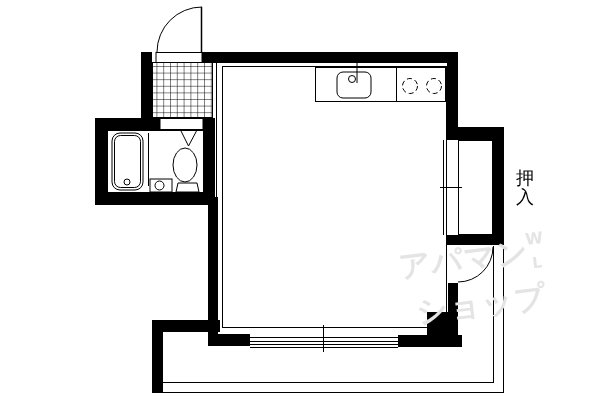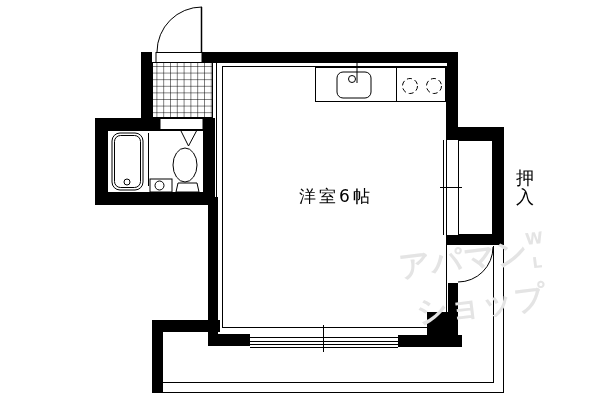--- a/index.html
+++ b/index.html
@@ -128,21 +128,20 @@
       <line x1="250" y1="347.5" x2="398" y2="347.5"></line>
       <line x1="323.5" y1="325" x2="323.5" y2="352"></line>
     </g>
 
     <g stroke="#000" stroke-width="1" fill="none" shape-rendering="crispEdges">
       <polyline points="163,392.5 503.5,392.5 503.5,246"></polyline>
       <polyline points="163,382.5 493.5,382.5 493.5,246"></polyline>
     </g>
   </svg>
 
-  <div class="label" id="room-label">洋室6帖</div>
 
   <div class="label" id="closet-label">押入</div>
 
   <div id="watermark">
     <span class="wm-line1">アパマン</span>
     <span class="wm-line2">ショップ</span>
     <span class="wm-mark-top">W</span>
     <span class="wm-mark-bottom">L</span>
   </div>
 

